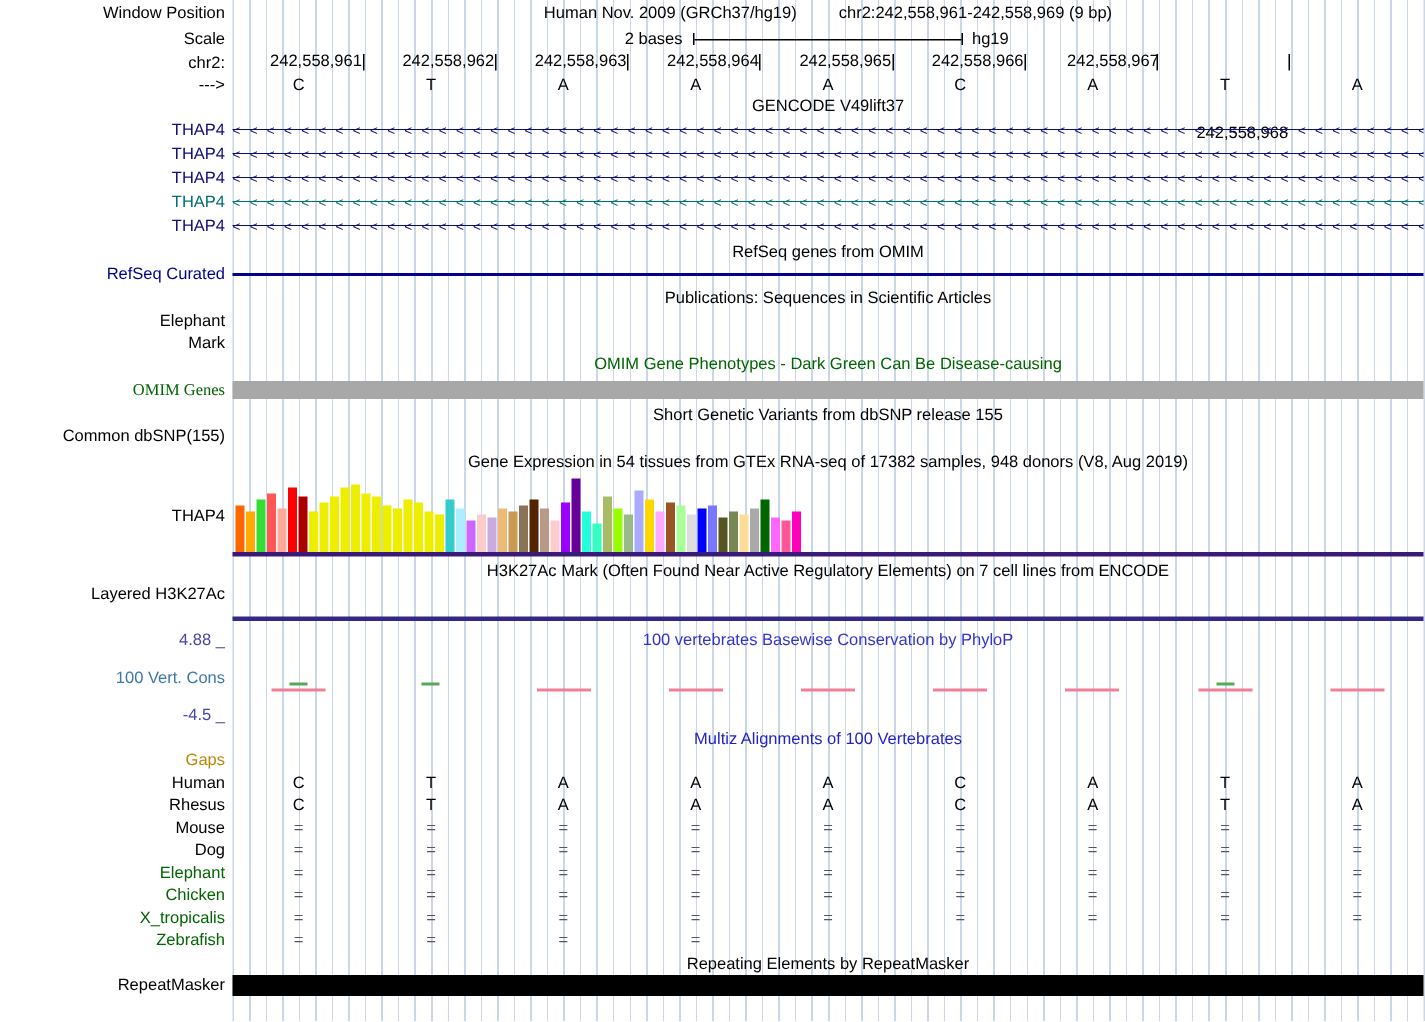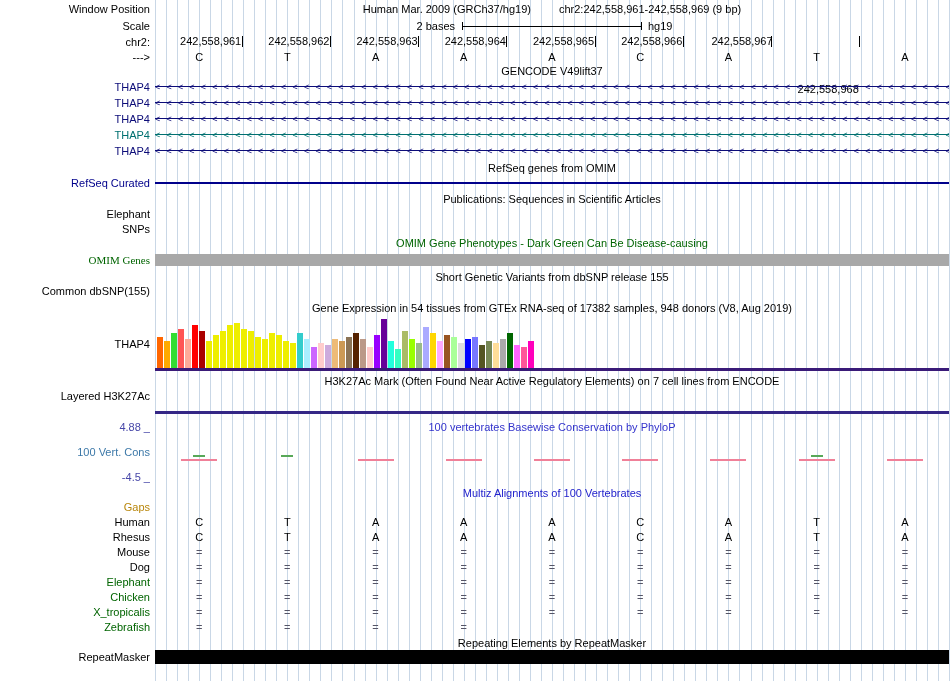--- a/index.html
+++ b/index.html
@@ -55,21 +55,21 @@
     <div class="left-label" style="top:50px">---&gt;</div>
     <div id="gene-labels">
         <div class="left-label" style="top: 80px; color: rgb(12, 12, 120);">THAP4</div>
         <div class="left-label" style="top: 96px; color: rgb(12, 12, 120);">THAP4</div>
         <div class="left-label" style="top: 112px; color: rgb(12, 12, 120);">THAP4</div>
         <div class="left-label" style="top: 128px; color: rgb(0, 112, 112);">THAP4</div>
         <div class="left-label" style="top: 144px; color: rgb(12, 12, 120);">THAP4</div>
       </div>
     <div class="left-label" style="top: 176px; color: rgb(0, 0, 139);" id="refseq-curated-label">RefSeq Curated</div>
     <div class="left-label" style="top:207px">Elephant</div>
-    <div class="left-label" style="top:222px">SNPs</div>
+    <div class="left-label" style="top:222px">Mark</div>
     <div class="left-label" style="top: 253px; color: rgb(0, 100, 0); font-family: Liberation Serif, serif;" id="omim-genes-label">OMIM Genes</div>
     <div class="left-label" style="top:284px">Common dbSNP(155)</div>
     <div class="left-label" style="top:337px">THAP4</div>
     <div class="left-label" style="top:389px">Layered H3K27Ac</div>
     <div class="left-label" style="top: 420px; color: rgb(70, 70, 168);" id="phylop-max-label">4.88 _</div>
     <div class="left-label" style="top: 445px; color: rgb(60, 120, 168);" id="vert-cons-label">100 Vert. Cons</div>
     <div class="left-label" style="top: 470px; color: rgb(70, 70, 168);" id="phylop-min-label">-4.5 _</div>
     <div id="species-labels">
         <div class="left-label" style="top: 500px; color: rgb(184, 134, 11);">Gaps</div>
         <div class="left-label" style="top: 515px; color: rgb(0, 0, 0);">Human</div>
@@ -80,21 +80,21 @@
         <div class="left-label" style="top: 590px; color: rgb(0, 100, 0);">Chicken</div>
         <div class="left-label" style="top: 605px; color: rgb(0, 100, 0);">X_tropicalis</div>
         <div class="left-label" style="top: 620px; color: rgb(0, 100, 0);">Zebrafish</div>
       </div>
     <div class="left-label" style="top:650px">RepeatMasker</div>
   </div>
 
   <div class="track-area" id="track-area">
 
     <div class="trow header-row" style="top:2px">
-      <span>Human Mar. 2009 (GRCh37/hg19)</span>
+      <span>Human Nov. 2009 (GRCh37/hg19)</span>
       <span>chr2:242,558,961-242,558,969 (9 bp)</span>
     </div>
 
     <div class="trow" style="top:19px">
       <span class="scale-left">2 bases</span>
       <span class="scale-bar"></span>
       <span class="scale-right">hg19</span>
     </div>
 
     <div class="trow" style="top:35px;height:13px" id="coords-row">

